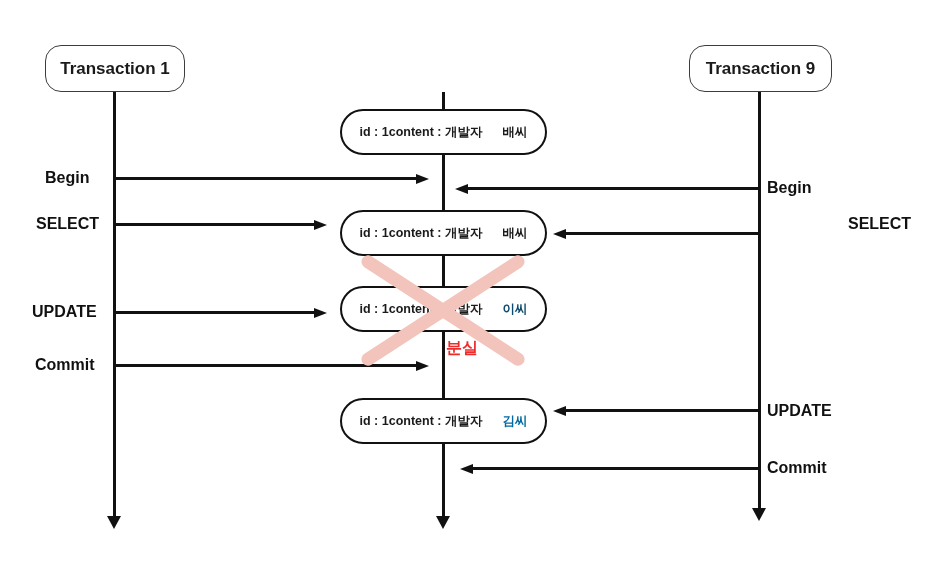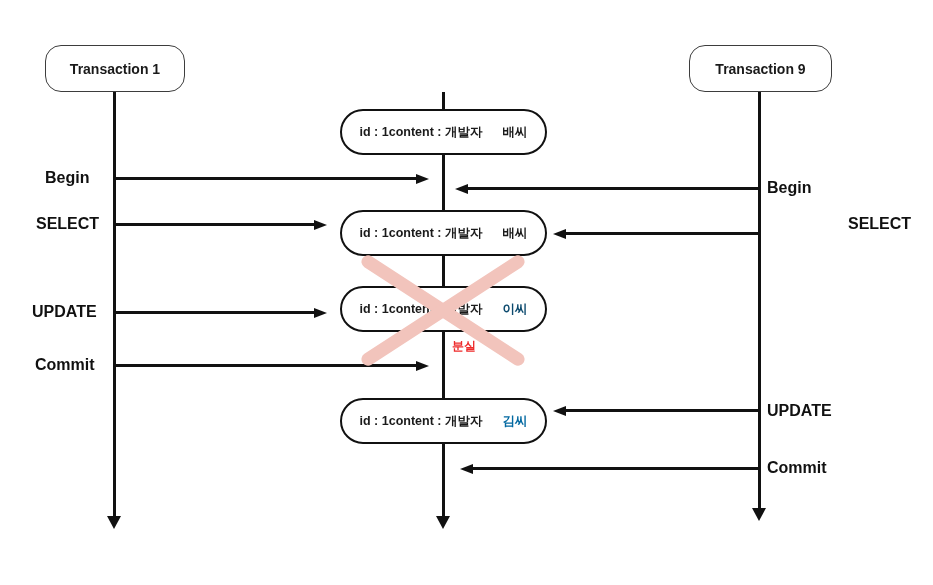--- a/index.html
+++ b/index.html
@@ -5,21 +5,21 @@
 <style>
   html,body{margin:0;padding:0;background:#fff;}
   .canvas{
     position:relative;width:933px;height:585px;background:#ffffff;overflow:hidden;
     font-family:"Liberation Sans","DejaVu Sans",sans-serif;color:#111;
   }
   .actor-box{
     position:absolute;top:45px;height:47px;box-sizing:border-box;
     border:1.6px solid #3d3d3d;border-radius:16px;background:#fff;z-index:3;
     display:flex;align-items:center;justify-content:center;
-    font-weight:700;font-size:14px;color:#1a1a1a;
+    font-weight:700;font-size:17px;color:#1a1a1a;
   }
   .actor-t1{left:45px;width:140px;}
   .actor-db{left:371px;width:146px;}
   .actor-t2{left:689px;width:143px;}
 
   .lifeline{position:absolute;width:3px;background:#111;z-index:1;}
   .ll-t1{left:113px;top:92px;height:424px;}
   .ll-db{left:442px;top:92px;height:424px;}
   .ll-t2{left:758px;top:92px;height:416px;}
   .ll-head{position:absolute;width:0;height:0;z-index:1;
@@ -68,22 +68,22 @@
   .ar-t2-commit{left:472px;top:467px;width:288px;}
 
   .cross-bar{
     position:absolute;left:347px;top:304px;width:192px;height:13px;border-radius:7px;
     background:#f2c4bc;z-index:5;
   }
   .cross-a{transform:rotate(33deg);}
   .cross-b{transform:rotate(-33deg);}
 
   .lost-label{
-    position:absolute;left:446px;top:338px;font-weight:700;font-size:12px;
-    color:#ee2b2b;z-index:6;white-space:nowrap;padding-left:6px;
+    position:absolute;left:446px;top:338px;font-weight:700;font-size:16px;
+    color:#ee2b2b;z-index:6;white-space:nowrap;
   }
   .text-lost{color:#ee2b2b;}
   .text-final{color:#7b96e0;}
 </style>
 </head>
 <body>
 
 <div class="canvas">
 
   <div class="actor-box actor-t1">

